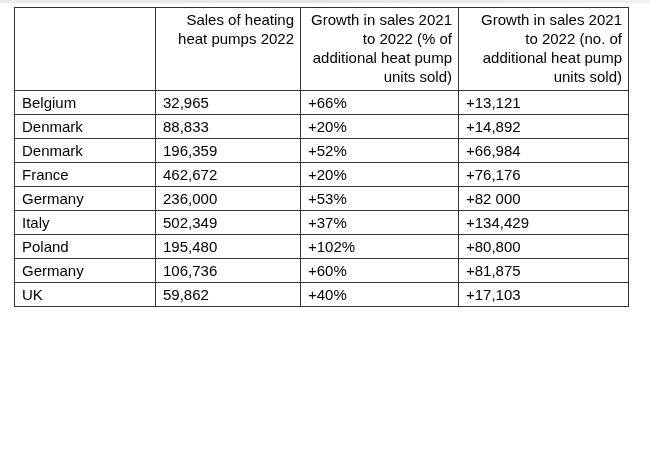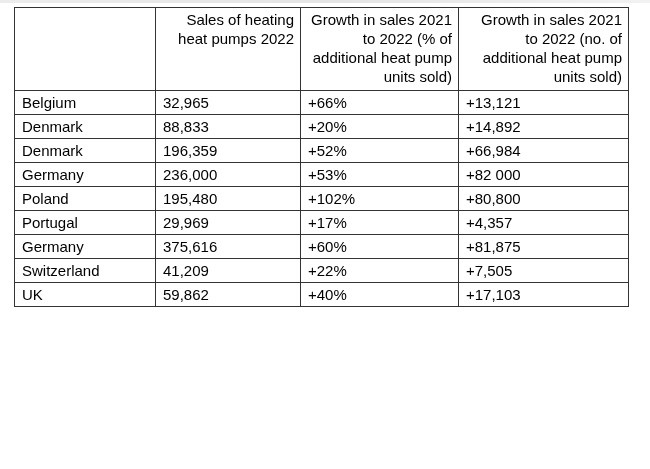--- a/index.html
+++ b/index.html
@@ -89,48 +89,48 @@
         <td>+20%</td>
         <td>+14,892</td>
       </tr>
       <tr>
         <td>Denmark</td>
         <td>196,359</td>
         <td>+52%</td>
         <td>+66,984</td>
       </tr>
       <tr>
+        <td>France</td>
+        <td>462,672</td>
+        <td>+20%</td>
+        <td>+76,176</td>
+      </tr>
+      <tr>
         <td>Germany</td>
         <td>236,000</td>
         <td>+53%</td>
         <td>+82 000</td>
+      </tr>
+      <tr>
+        <td>Italy</td>
+        <td>502,349</td>
+        <td>+37%</td>
+        <td>+134,429</td>
       </tr>
       <tr>
         <td>Poland</td>
         <td>195,480</td>
         <td>+102%</td>
         <td>+80,800</td>
       </tr>
       <tr>
-        <td>Portugal</td>
-        <td>29,969</td>
-        <td>+17%</td>
-        <td>+4,357</td>
-      </tr>
-      <tr>
         <td>Germany</td>
-        <td>375,616</td>
+        <td>106,736</td>
         <td>+60%</td>
         <td>+81,875</td>
-      </tr>
-      <tr>
-        <td>Switzerland</td>
-        <td>41,209</td>
-        <td>+22%</td>
-        <td>+7,505</td>
       </tr>
       <tr>
         <td>UK</td>
         <td>59,862</td>
         <td>+40%</td>
         <td>+17,103</td>
       </tr>
     </tbody>
 </table>
 

